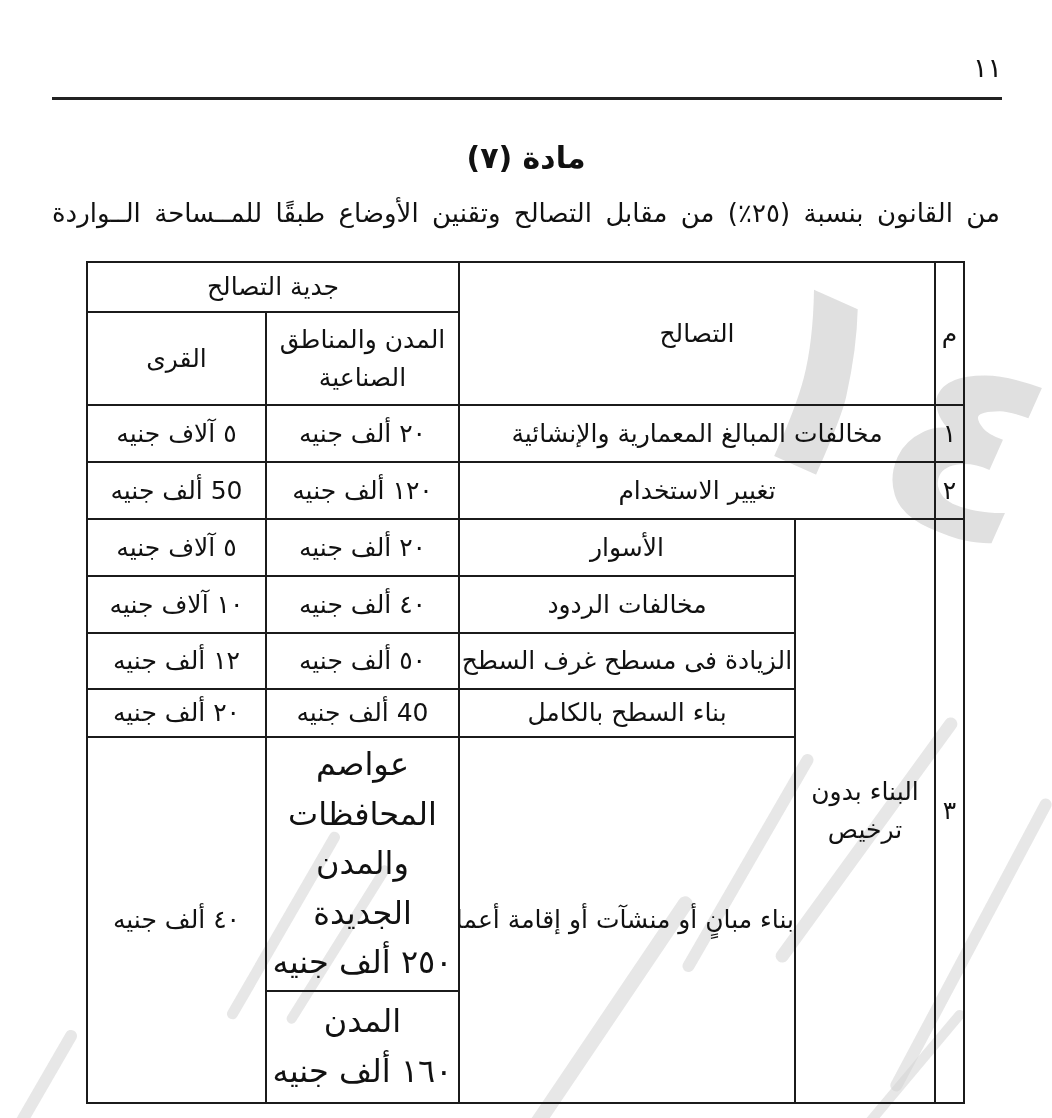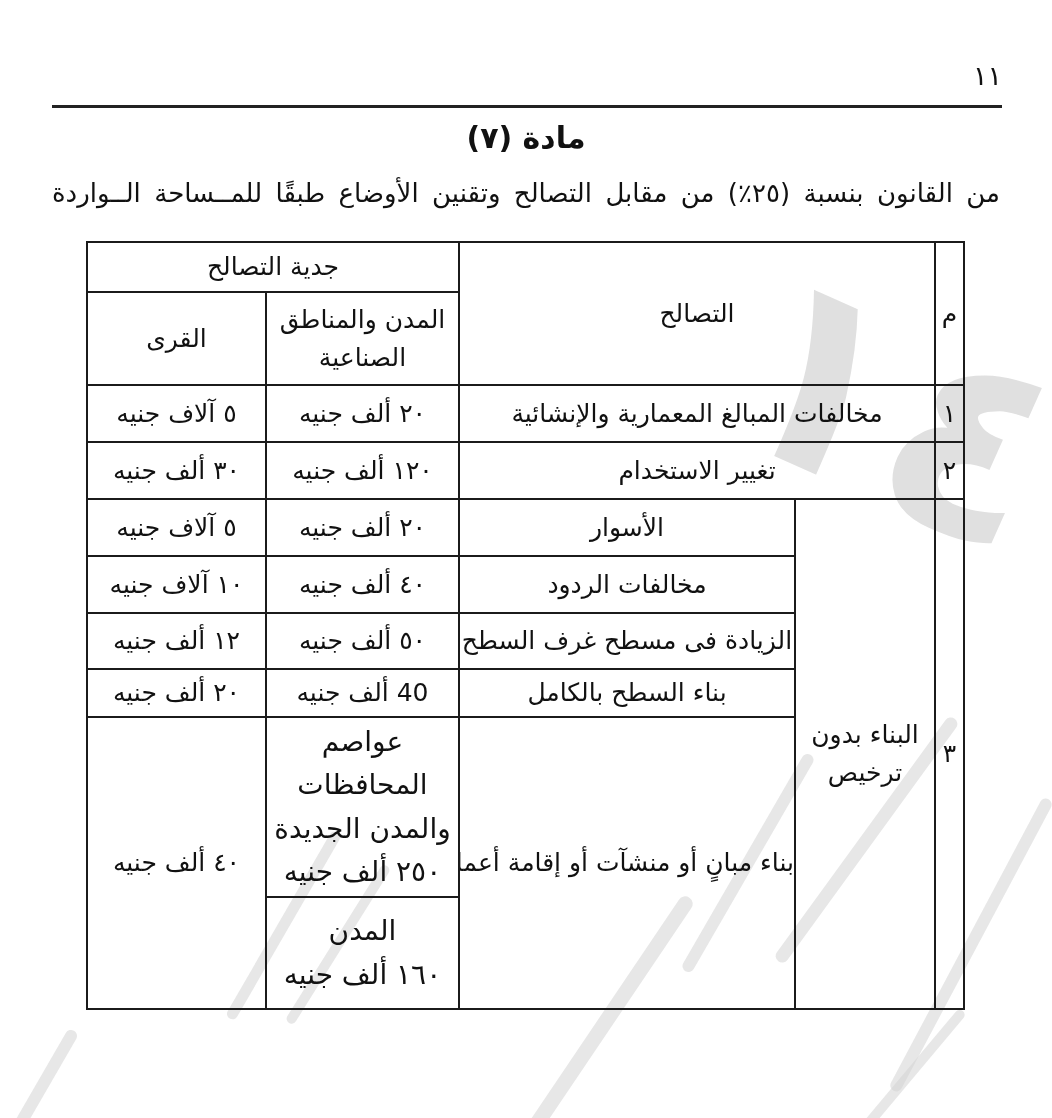--- a/index.html
+++ b/index.html
@@ -31,28 +31,28 @@
   .wm-s8{left:900px;top:990px;width:10px;height:180px;transform:rotate(40deg);}
 
   
   .content{position:relative;z-index:1;}
   .header-row{
     display:flex;justify-content:space-between;align-items:baseline;
     padding:52px 50px 0 82px;
     font-size:27px;
   }
   .gazette-line{letter-spacing:.3px;}
-  .page-number{font-size:27px;margin-top:8px;}
+  .page-number{font-size:27px;}
   .divider{
     border:none;border-top:3px solid #222;
     margin:14px 50px 0 52px;
   }
   .article-title{
     text-align:center;font-weight:bold;font-size:30px;
-    margin-top:12px;
+    margin-top:40px;
   }
   .paragraph{
     margin:12px 52px 0 52px;
     font-size:26px;line-height:52px;
   }
   .para-line{text-align:justify;text-align-last:justify;}
   .para-line.first{text-indent:34px;}
   .para-line.last{text-align:right;text-align-last:right;}
 
   
@@ -65,21 +65,21 @@
     border:2.4px solid #1b1b1b;
     text-align:center;vertical-align:middle;
     font-weight:normal;
     font-size:25px;line-height:1.5;
     padding:2px 0;
     overflow:hidden;
   }
   .amount{white-space:nowrap;font-size:24px;}
   .violation-cell{font-size:25px;}
   .nowrap-sm{white-space:nowrap;font-size:23px;}
-  .stacked div{line-height:1.55;font-size:28px;}
+  .stacked div{line-height:1.55;font-size:32px;}
 </style>
 </head>
 <body>
 
 <div class="page">
 
   <div class="watermark-layer">
     <div class="wm-number">١٤</div>
     <div class="wm-stroke wm-s1"></div>
     <div class="wm-stroke wm-s2"></div>
@@ -128,21 +128,21 @@
         <td>١</td>
         <td colspan="2" class="violation-cell">مخالفات المبالغ المعمارية والإنشائية</td>
         <td class="amount">٢٠ ألف جنيه</td>
         <td class="amount">٥ آلاف جنيه</td>
       </tr>
 
       <tr style="height:57px">
         <td>٢</td>
         <td colspan="2" class="violation-cell">تغيير الاستخدام</td>
         <td class="amount">١٢٠ ألف جنيه</td>
-        <td class="amount">٣٠ ألف جنيه</td>
+        <td class="amount">50 ألف جنيه</td>
       </tr>
 
       <tr style="height:57px">
         <td rowspan="6">٣</td>
         <td rowspan="6">البناء بدون ترخيص</td>
         <td class="violation-cell">الأسوار</td>
         <td class="amount">٢٠ ألف جنيه</td>
         <td class="amount">٥ آلاف جنيه</td>
       </tr>
 

